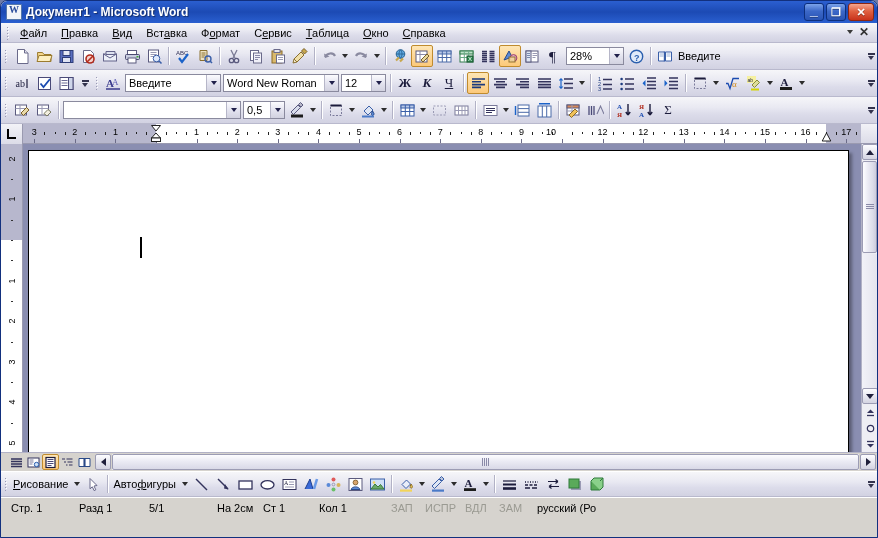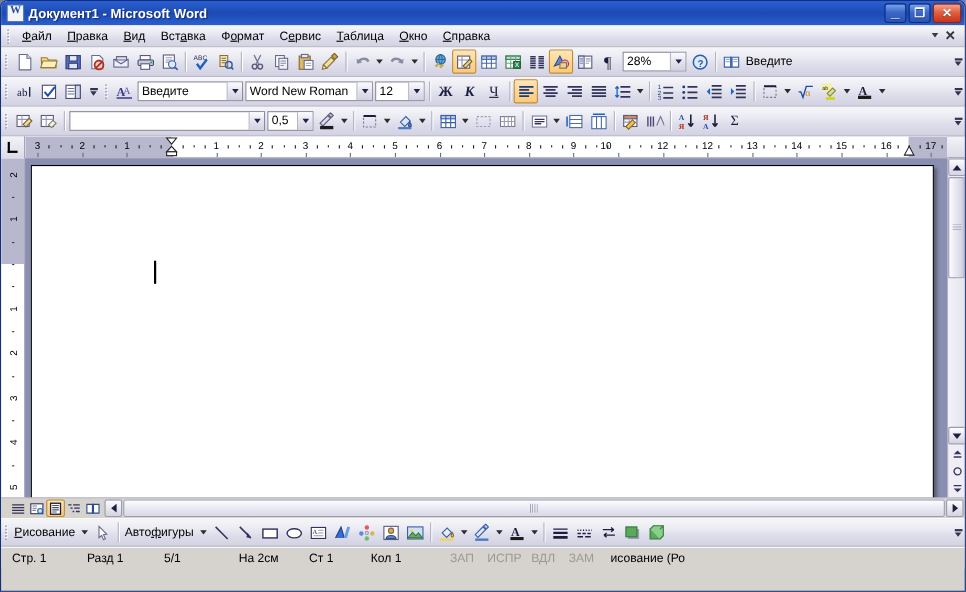--- a/index.html
+++ b/index.html
@@ -1130,23 +1130,23 @@
     <div class="tb-ovf">
         <span class="d2"></span>
         <span class="d1"></span>
       </div>
   </div>
 
   <div class="status">
     <span class="st-cell" style="width:68px">Стр. 1</span>
     <span class="st-cell" style="width:70px">Разд 1</span>
     <span class="st-cell" style="width:68px">5/1</span>
-    <span class="st-cell" style="width:64px">На 2см</span>
+    <span class="st-cell" style="width:46px">На 2см</span>
     <span class="st-cell" style="width:56px">Ст 1</span>
     <span class="st-cell" style="width:72px">Кол 1</span>
     <span class="st-cell st-dim" style="width:34px">ЗАП</span>
     <span class="st-cell st-dim" style="width:40px">ИСПР</span>
     <span class="st-cell st-dim" style="width:34px">ВДЛ</span>
     <span class="st-cell st-dim" style="width:38px">ЗАМ</span>
-    <span class="st-cell" style="width:90px">исование (Ро</span>
+    <span class="st-cell" style="width:90px">русский (Ро</span>
   </div>
 
 </div>
 
 </body></html>

